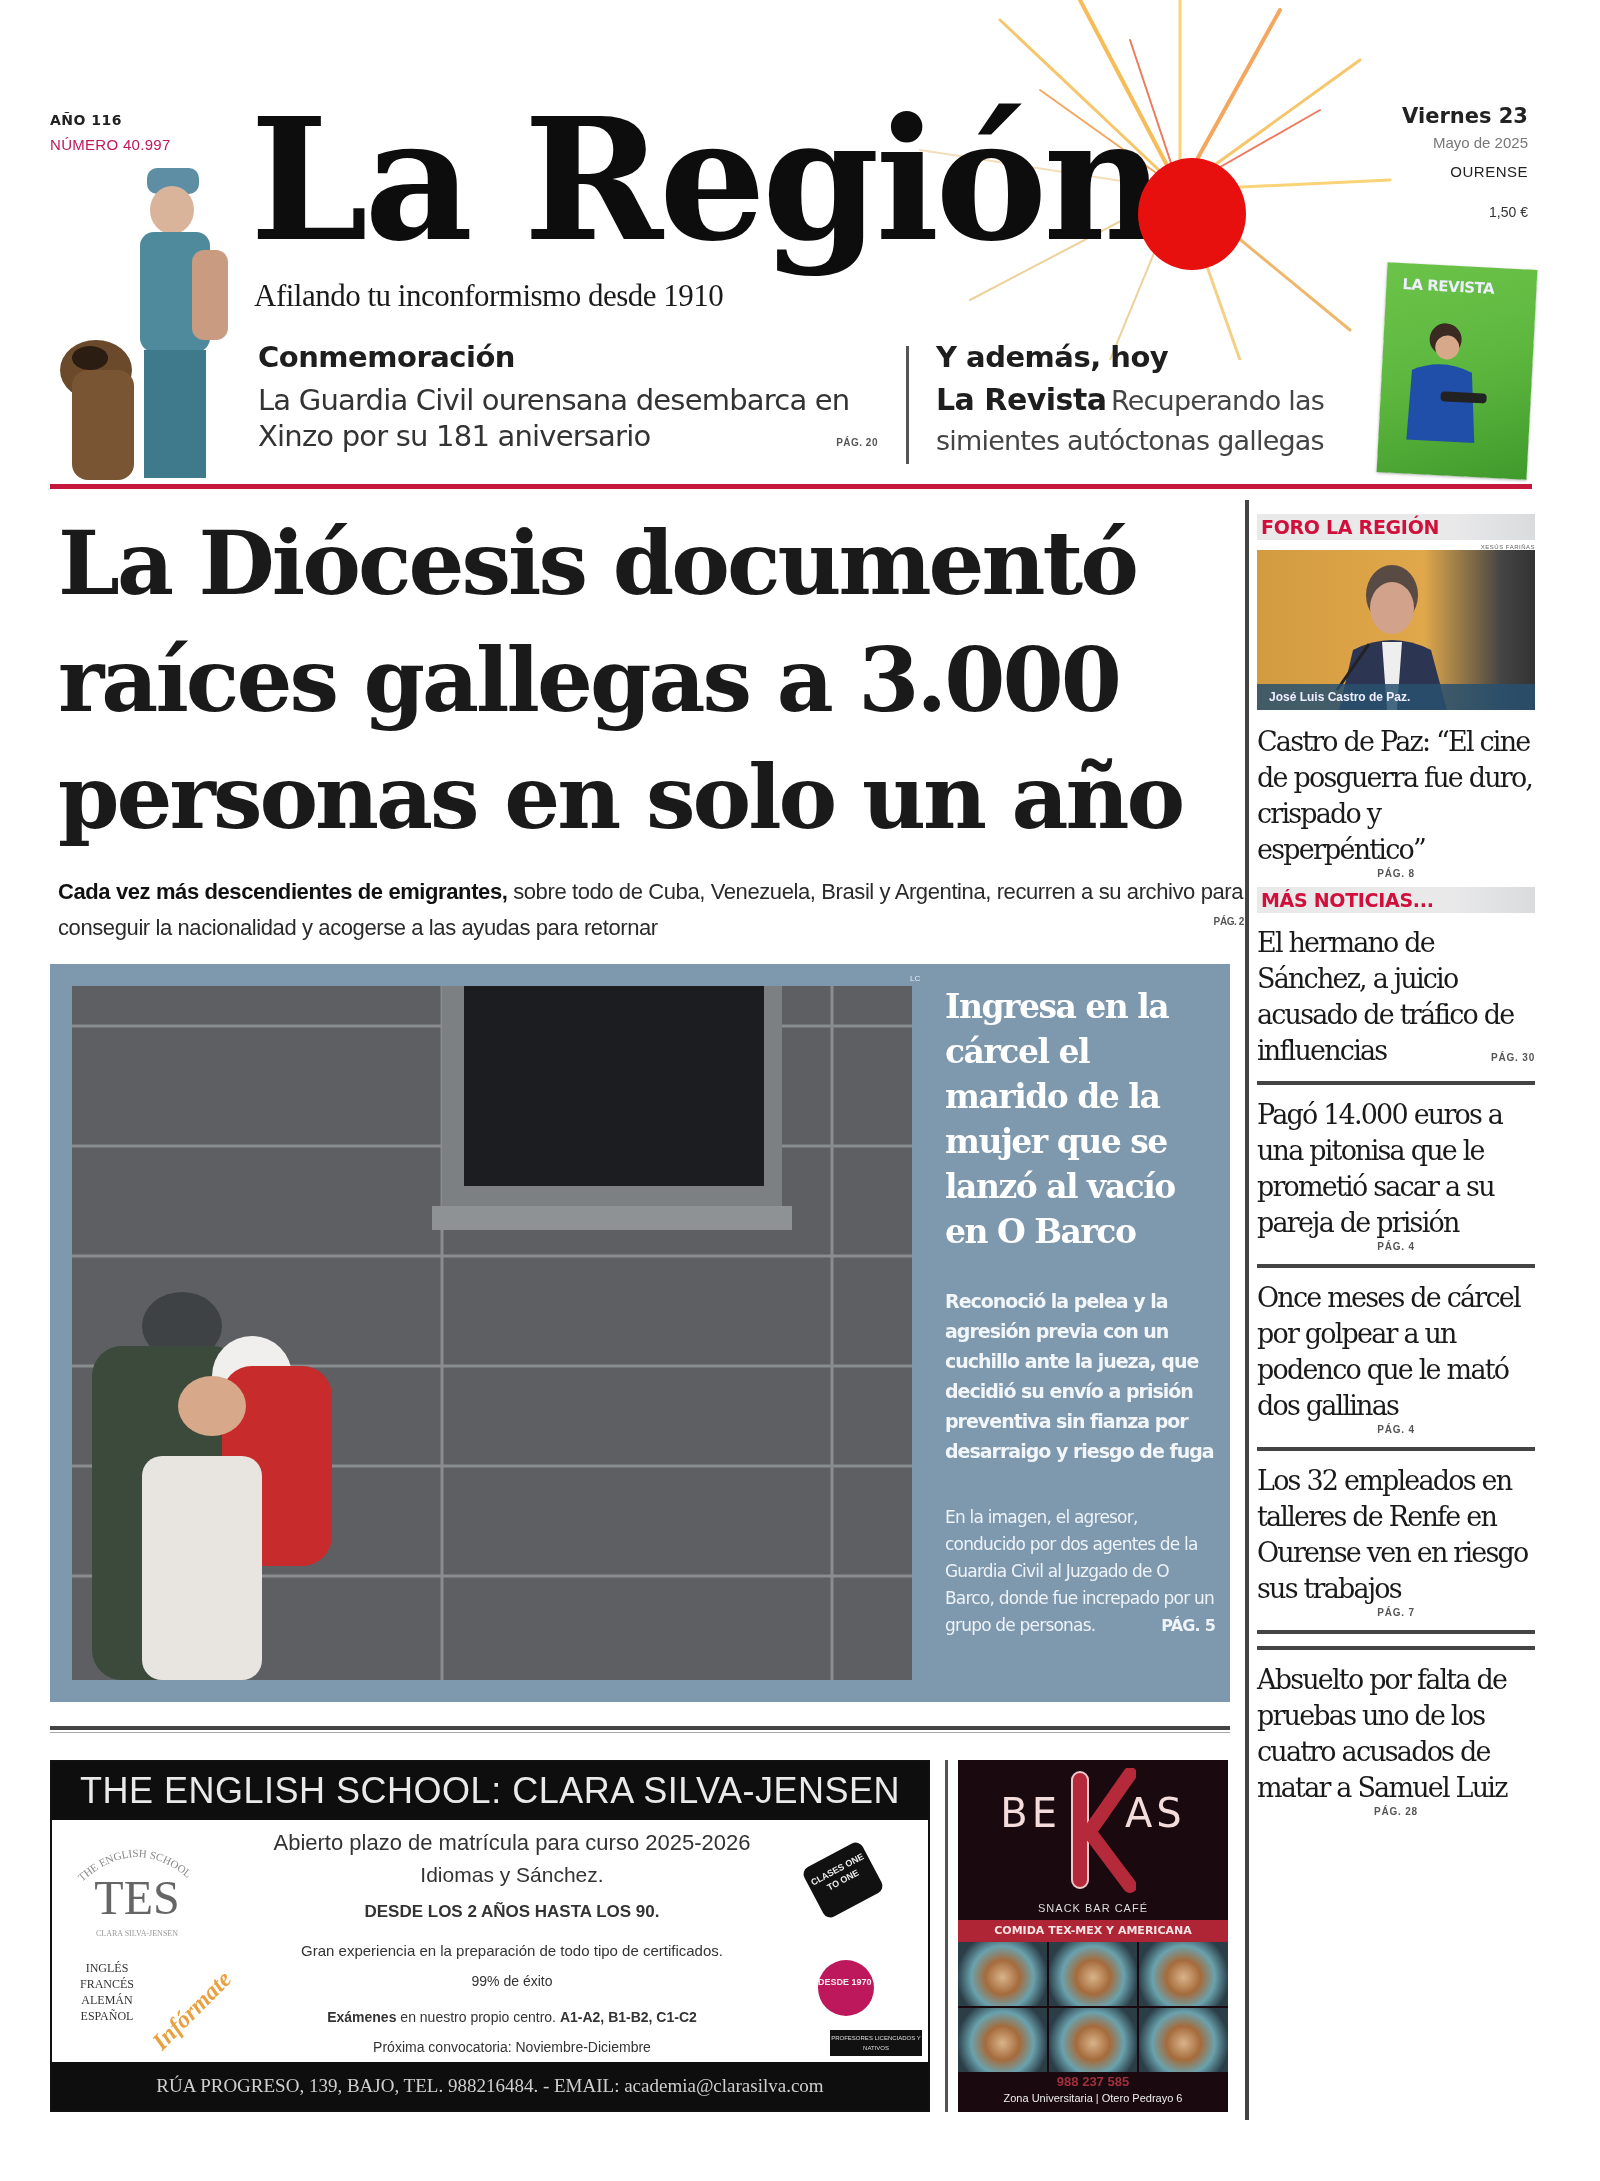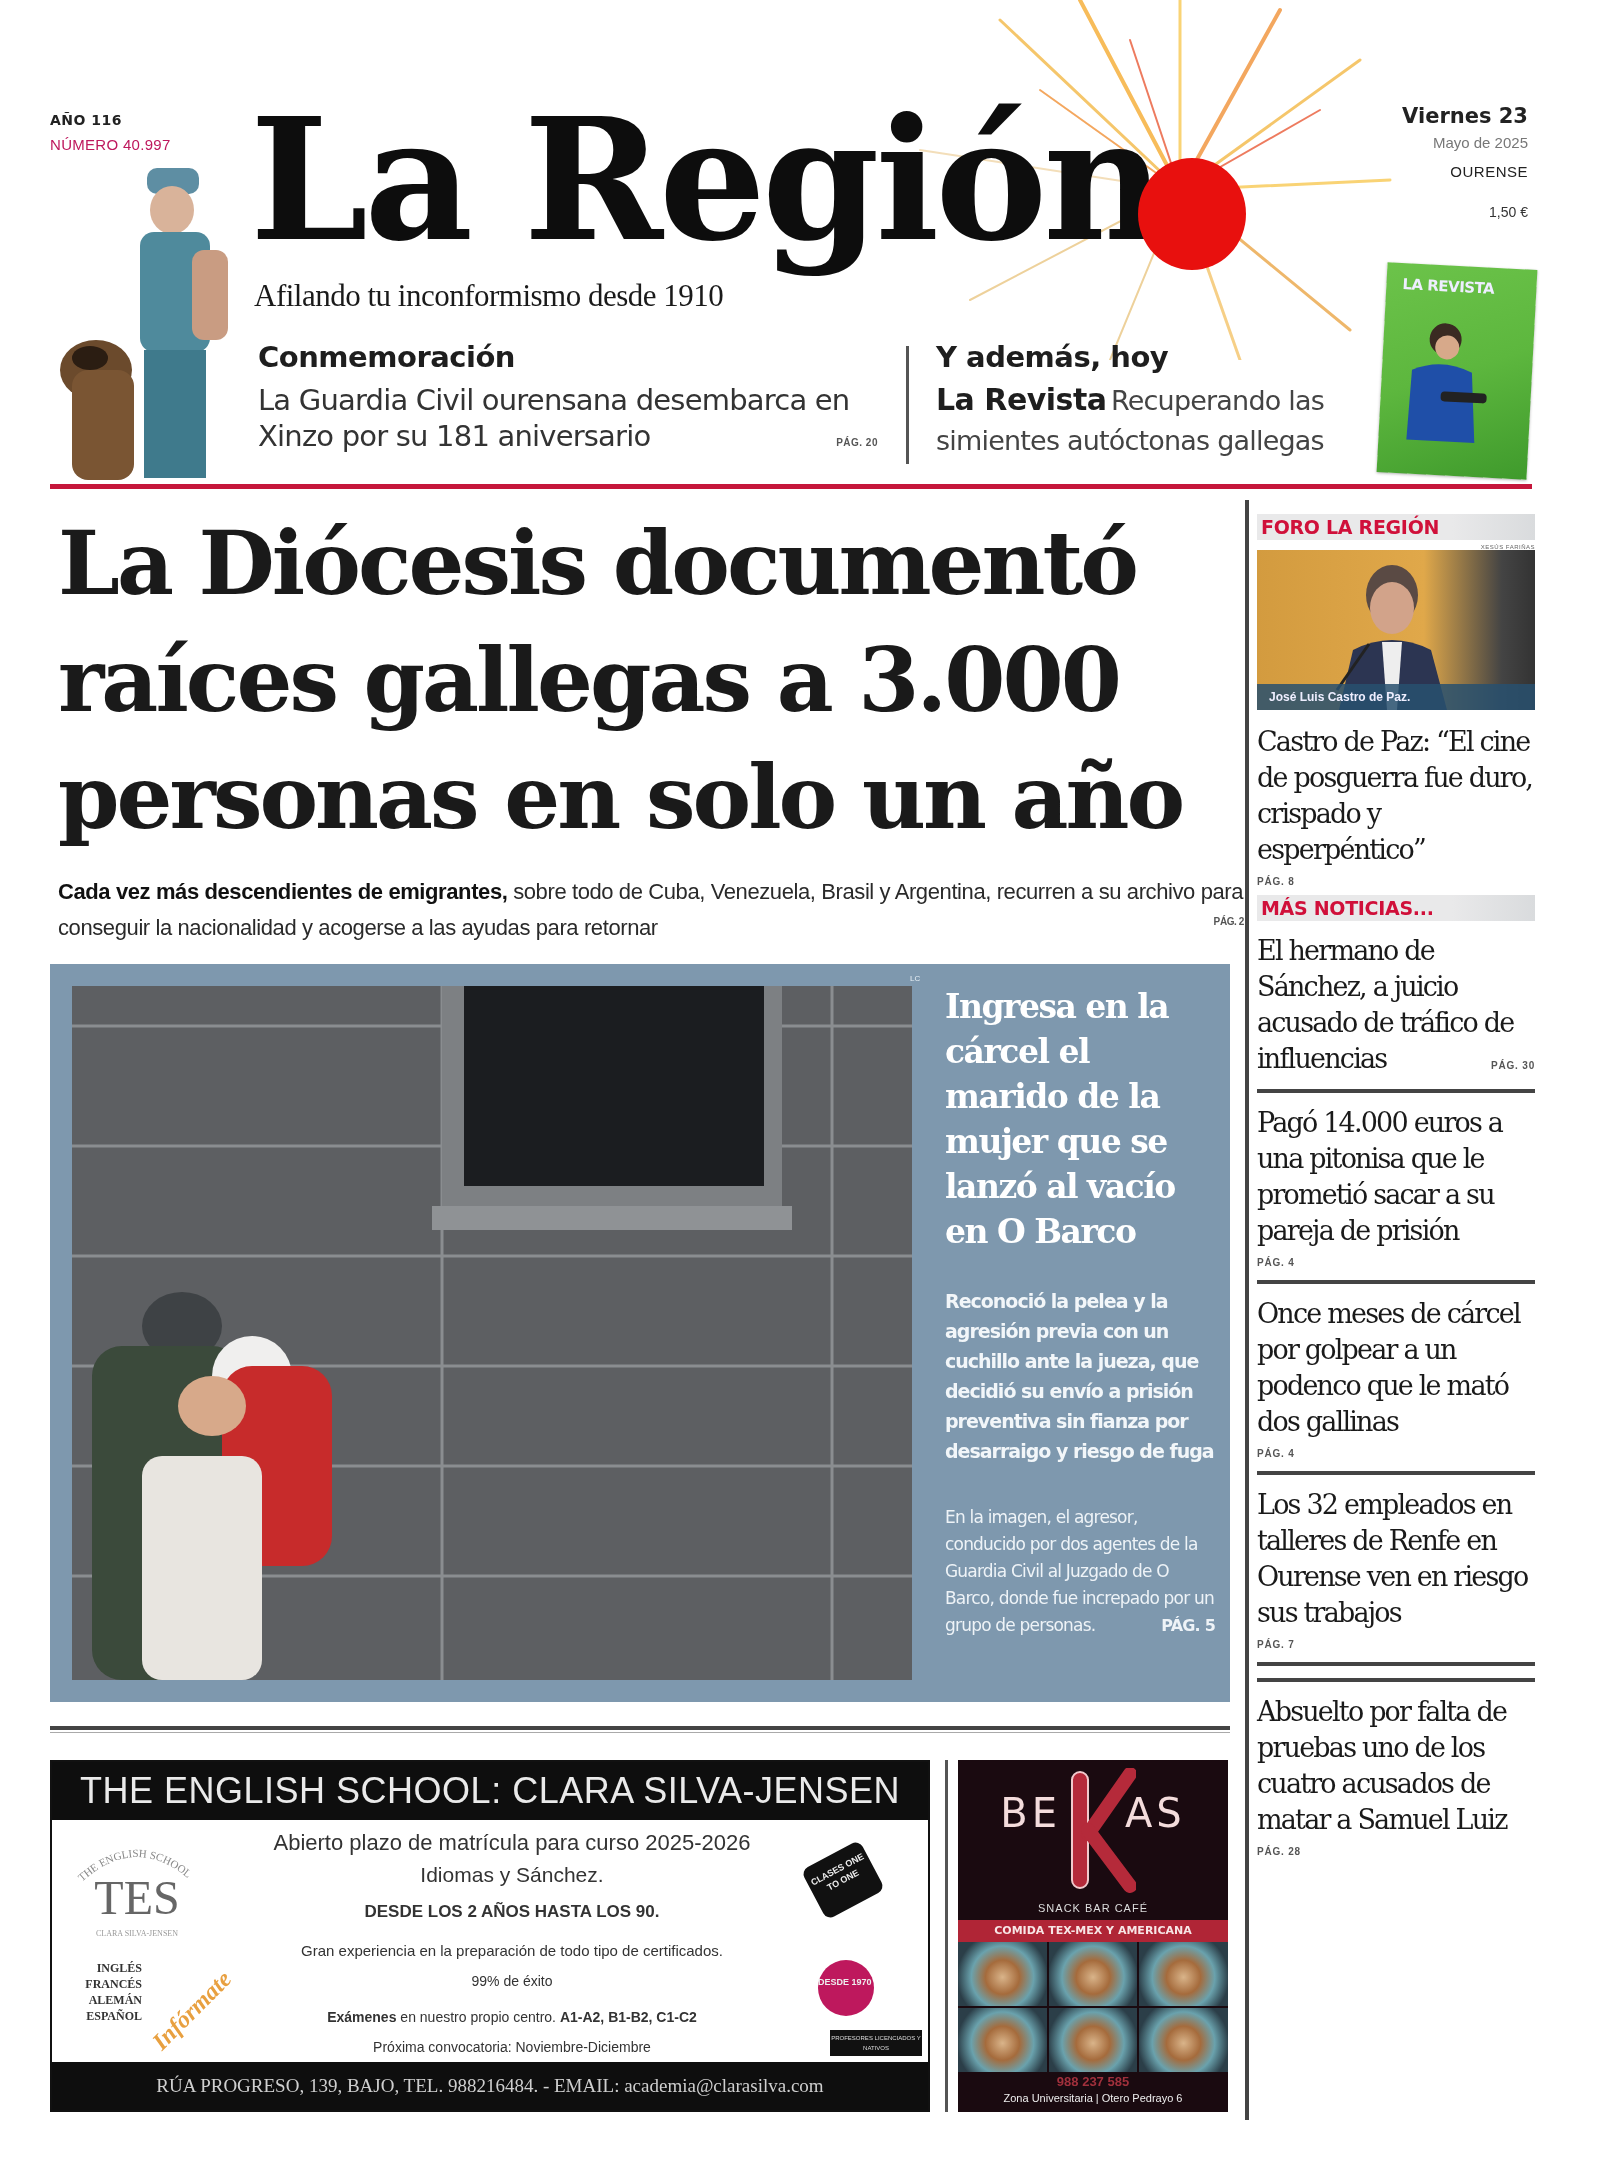--- a/index.html
+++ b/index.html
@@ -56,21 +56,21 @@
   .side-deck { margin-top: 32px; font-family: "DejaVu Sans", sans-serif; font-weight: bold; font-size: 19px; line-height: 30px; letter-spacing: -1px; color: #f2f6f9; }
   .side-caption { margin-top: 38px; font-family: "DejaVu Sans", sans-serif; font-size: 17px; line-height: 27px; letter-spacing: -0.8px; color: #eef3f7; position: relative; }
   .side-caption .pg { position: absolute; right: 0; bottom: 0; font-size: 16px; font-weight: bold; }
 
   .double-rule { position: absolute; left: 50px; top: 1726px; width: 1180px; height: 7px; border-top: 4px solid #444; border-bottom: 1px solid #aaa; }
 
   
   .ad-school { position: absolute; left: 50px; top: 1760px; width: 880px; height: 352px; border: 2px solid #111; background: #fff; }
   .ad-school .hdr { height: 58px; background: #0e0e0e; color: #eaeaea; font-family: "Liberation Sans", sans-serif; font-size: 36px; text-align: center; line-height: 58px; letter-spacing: 0.5px; }
   .ad-school .tes { position: absolute; left: 10px; top: 70px; width: 150px; height: 110px; }
-  .ad-school .langs { position: absolute; left: 20px; top: 198px; font-family: "Liberation Serif", serif; font-weight: bold; font-size: 12px; line-height: 16px; color: #333; text-align: right; width: 70px; }
+  .ad-school .langs { position: absolute; left: 20px; top: 198px; font-family: "Liberation Serif", serif; font-weight: normal; font-size: 12px; line-height: 16px; color: #333; text-align: center; width: 70px; }
   .ad-school .info-stamp { position: absolute; left: 90px; top: 235px; transform: rotate(-45deg); font-family: "Liberation Serif", serif; font-weight: bold; font-style: italic; font-size: 24px; color: #e8a040; }
   .ad-school .lines { position: absolute; left: 160px; top: 66px; width: 600px; text-align: center; color: #333; }
   .ad-school .l1 { font-size: 22px; line-height: 30px; }
   .ad-school .l2 { font-size: 21px; line-height: 34px; }
   .ad-school .l3 { font-size: 17px; font-weight: bold; margin-top: 10px; }
   .ad-school .l4 { font-size: 15px; margin-top: 20px; }
   .ad-school .l5 { font-size: 14px; margin-top: 14px; }
   .ad-school .l6 { font-size: 14px; margin-top: 20px; }
   .ad-school .l6 b { font-weight: bold; }
   .ad-school .l7 { font-size: 14px; margin-top: 14px; }
@@ -91,21 +91,21 @@
   .bekas-addr { position: absolute; left: 0; top: 332px; width: 100%; text-align: center; font-size: 11px; color: #eee; }
 
   
   .rail-divider { position: absolute; left: 1245px; top: 500px; width: 4px; height: 1620px; background: #444; }
   .rail { position: absolute; left: 1257px; top: 514px; width: 278px; }
   .rail-label { height: 26px; background: linear-gradient(90deg,#e9e9ea 70%,#d9dbdd 100%); font-family: "DejaVu Sans", sans-serif; font-weight: bold; font-size: 19px; line-height: 26px; color: #d0103a; padding-left: 4px; letter-spacing: -0.3px; }
   .rail-credit { text-align: right; font-size: 6px; color: #666; margin-top: 4px; letter-spacing: 0.5px; }
   .rail-photo { position: relative; width: 278px; height: 160px; background: linear-gradient(90deg,#d39b3f 0%,#e0a84a 60%,#444 88%,#333 100%); overflow: hidden; }
   .rail-photo .caption { position: absolute; left: 0; bottom: 0; width: 100%; height: 26px; background: rgba(40,80,110,.85); color: #eef; font-size: 12px; font-weight: bold; padding-left: 12px; line-height: 26px; }
   .rail-headline { font-family: "DejaVu Serif", serif; font-size: 27px; line-height: 36px; color: #1a1a1a; letter-spacing: -1.8px; }
-  .rail-pg { text-align: left; font-size: 10px; font-weight: bold; color: #555; letter-spacing: 0.8px; margin-top: 8px; }
+  .rail-pg { text-align: center; font-size: 10px; font-weight: bold; color: #555; letter-spacing: 0.8px; margin-top: 0; }
   .rail-sep { height: 4px; background: #444; margin: 12px 0 12px; }
   .rail-item { position: relative; }
   .rail-item .inline-pg { position: absolute; right: 0; bottom: 12px; font-size: 10px; font-weight: bold; color: #555; letter-spacing: 0.8px; padding-left: 20px; }
 </style>
 </head>
 <body>
 
 <div class="issue-info">
   <div class="issue-year">AÑO 116</div>
   <div class="issue-number">NÚMERO 40.997</div>

